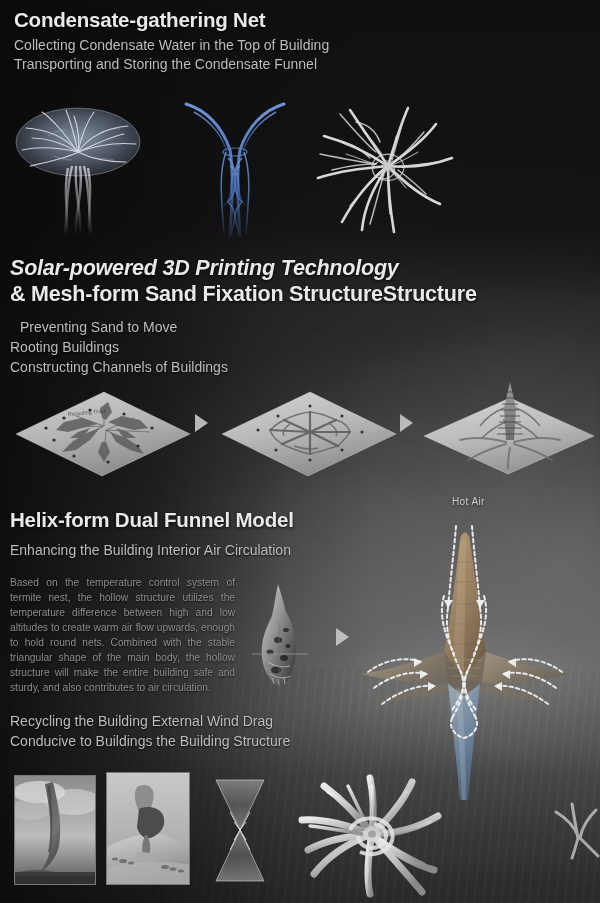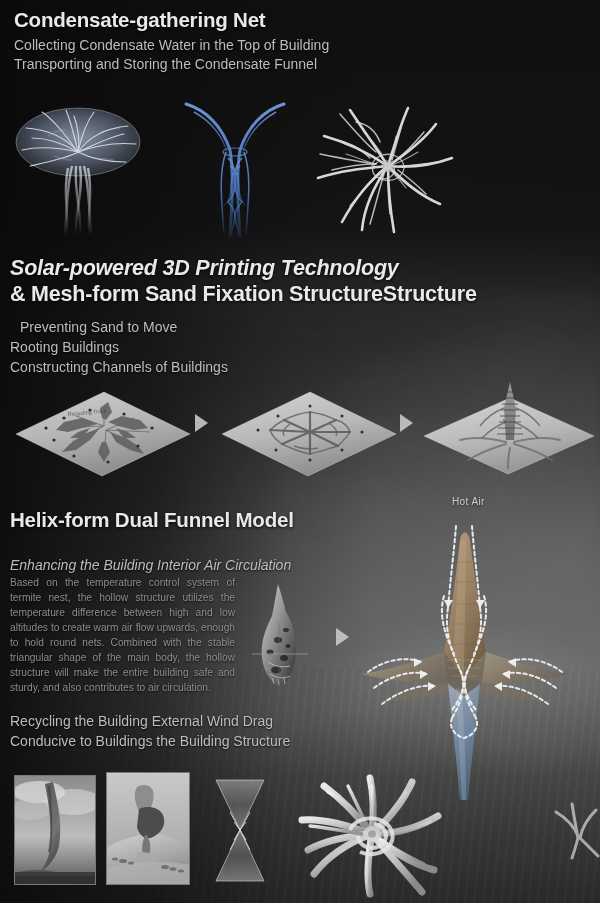--- a/index.html
+++ b/index.html
@@ -365,21 +365,21 @@
       <g stroke="#555" stroke-width="1.4" fill="none" opacity=".7">
         <path d="M86 30 C76 34 68 40 62 48"></path>
           <path d="M98 30 C108 34 116 40 122 48"></path>
         <path d="M88 44 C78 48 70 54 64 60"></path>
           <path d="M96 44 C106 48 114 54 120 60"></path>
       </g>
     </svg>
   </div>
 
   <div class="txt h1" style="left:10px; top:508px;">Helix-form Dual Funnel Model</div>
-  <div class="txt sub" style="left:10px; top:556px;font-style:italic;">Enhancing the Building Interior Air Circulation</div>
+  <div class="txt sub" style="left:10px; top:541px;">Enhancing the Building Interior Air Circulation</div>
   <div class="txt para" style="left:10px; top:576px;">Based on the temperature control system of termite nest, the hollow structure utilizes the temperature difference between high and low altitudes to create warm air flow upwards, enough to hold round nets. Combined with the stable triangular shape of the main body, the hollow structure will make the entire building safe and sturdy, and also contributes to air circulation.</div>
   <div class="txt sub" style="left:10px; top:712px;">Recycling the Building External Wind Drag</div>
   <div class="txt sub" style="left:10px; top:732px;">Conducive to Buildings the Building Structure</div>
 
   <div class="fig" style="left:252px; top:582px; width:56px; height:105px;">
     <svg width="56" height="105" viewBox="0 0 56 105">
       <defs>
         <linearGradient id="nest" x1="0" y1="0" x2="1" y2="1">
           <stop offset="0%" stop-color="#d8d8d8"></stop>
           <stop offset="45%" stop-color="#8e8e8e"></stop>

